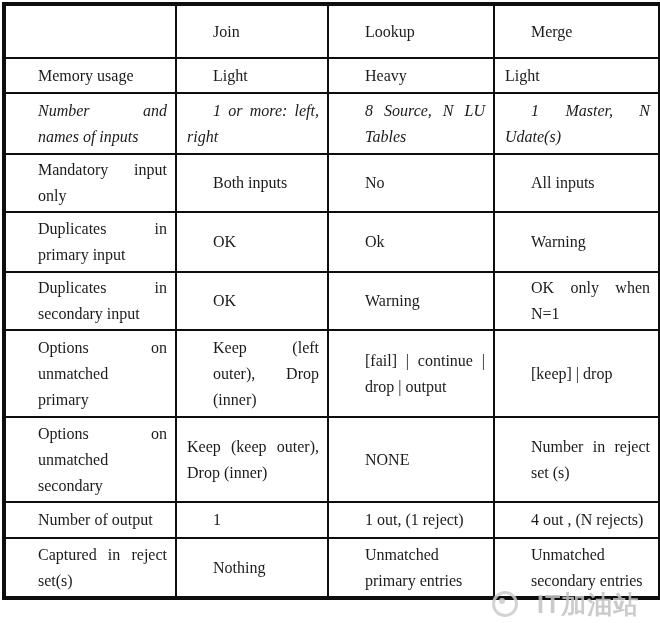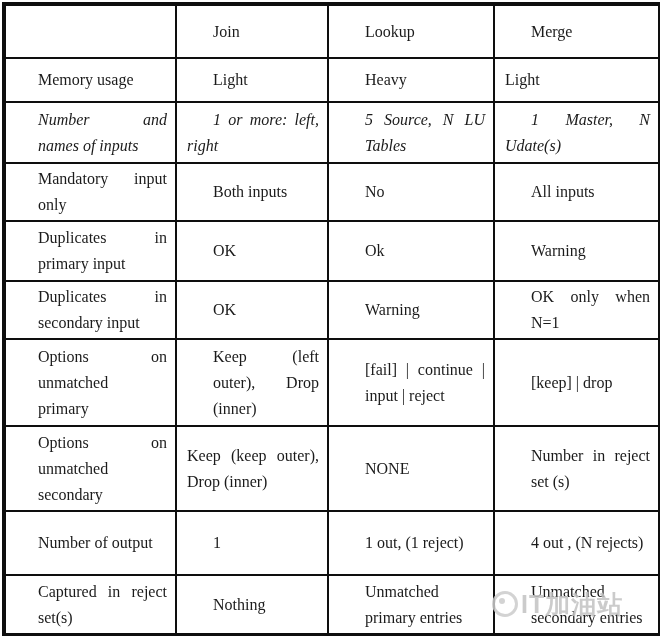--- a/index.html
+++ b/index.html
@@ -21,21 +21,21 @@
     text-align:left;
     overflow:visible;
   }
   .cmp th{}
   .cmp td.c0{padding-left:32px;}
   .ln{white-space:nowrap;}
   .ln.j{text-align:justify;text-align-last:justify;white-space:normal;}
   .ln.fl{margin-left:-26px;}
   .watermark{
     position:absolute;top:584px;right:0px;width:168px;height:40px;
-    display:flex;align-items:center;gap:3px;
+    display:flex;align-items:center;gap:19px;
     color:#c3c3c3;opacity:0.85;pointer-events:none;z-index:5;
   }
   .wm-icon{
     width:20px;height:20px;flex:0 0 auto;
     border:3px solid #cccccc;border-radius:50%;
     position:relative;
   }
   .wm-icon::after{
     content:"";position:absolute;left:4px;top:4px;width:6px;height:6px;
     border-radius:50%;background:#cccccc;
@@ -58,21 +58,21 @@
   </colgroup>
   <thead>
     <tr id="hdr-row" style="height: 54px;">
         <th></th>
         <th>Join</th>
         <th>Lookup</th>
         <th>Merge</th>
       </tr>
   </thead>
   <tbody id="tbl-body">
-      <tr style="height: 44px;">
+      <tr style="height: 35px;">
         <td class="c0">
           <div class="ln">Memory usage</div>
         </td>
         <td class="c1">
           <div class="ln">Light</div>
         </td>
         <td class="c2">
           <div class="ln">Heavy</div>
         </td>
         <td class="c3">
@@ -82,21 +82,21 @@
       <tr style="height: 61px; font-style: italic;">
         <td class="c0">
           <div class="ln j">Number and</div>
           <div class="ln">names of inputs</div>
         </td>
         <td class="c1">
           <div class="ln j">1 or more: left,</div>
           <div class="ln fl">right</div>
         </td>
         <td class="c2">
-          <div class="ln j">5 Source, N LU</div>
+          <div class="ln j">8 Source, N LU</div>
           <div class="ln">Tables</div>
         </td>
         <td class="c3">
           <div class="ln j">1 Master, N</div>
           <div class="ln fl">Udate(s)</div>
         </td>
       </tr>
       <tr style="height: 51px; margin-top: 16px;">
         <td class="c0">
           <div class="ln j">Mandatory input</div>
@@ -149,21 +149,21 @@
           <div class="ln j">unmatched</div>
           <div class="ln">primary</div>
         </td>
         <td class="c1">
           <div class="ln j">Keep (left</div>
           <div class="ln j">outer), Drop</div>
           <div class="ln">(inner)</div>
         </td>
         <td class="c2">
           <div class="ln j">[fail] | continue |</div>
-          <div class="ln">input | reject</div>
+          <div class="ln">drop | output</div>
         </td>
         <td class="c3">
           <div class="ln">[keep] | drop</div>
         </td>
       </tr>
       <tr style="height: 85px;">
         <td class="c0">
           <div class="ln j">Options on</div>
           <div class="ln j">unmatched</div>
           <div class="ln">secondary</div>
@@ -173,21 +173,21 @@
           <div class="ln fl">Drop (inner)</div>
         </td>
         <td class="c2">
           <div class="ln">NONE</div>
         </td>
         <td class="c3">
           <div class="ln j">Number in reject</div>
           <div class="ln">set (s)</div>
         </td>
       </tr>
-      <tr style="height: 64px;">
+      <tr style="height: 36px;">
         <td class="c0">
           <div class="ln">Number of output</div>
         </td>
         <td class="c1">
           <div class="ln">1</div>
         </td>
         <td class="c2">
           <div class="ln">1 out, (1 reject)</div>
         </td>
         <td class="c3">

